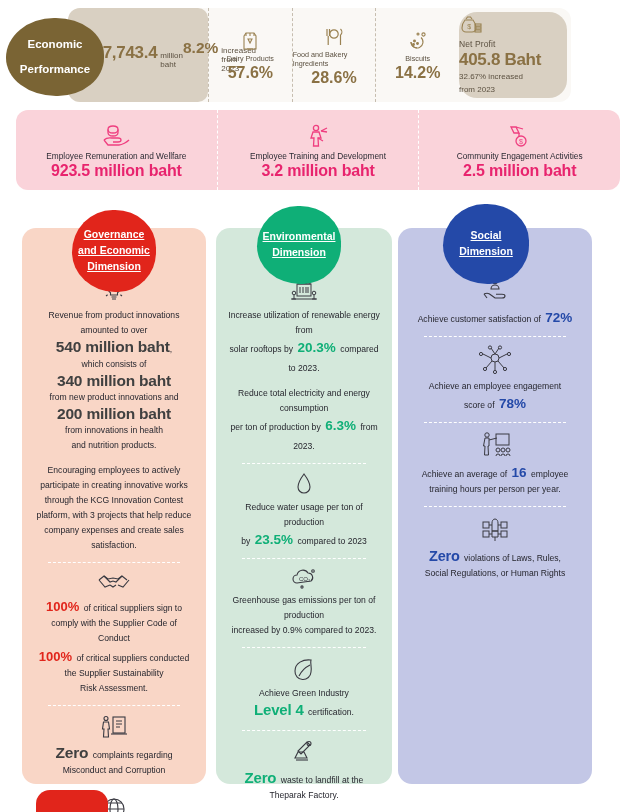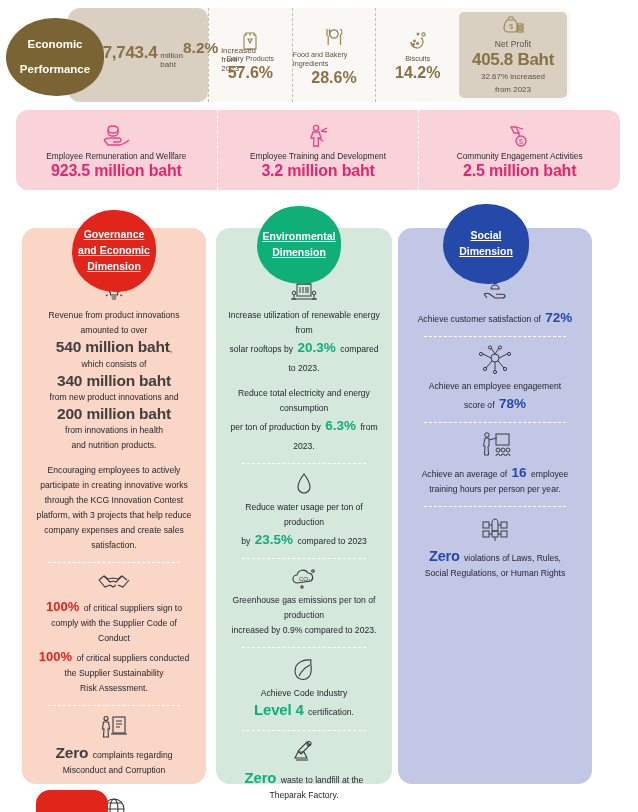--- a/index.html
+++ b/index.html
@@ -31,23 +31,23 @@
     flex: 1;
     display: flex; flex-direction: column;
     align-items: center; justify-content: center;
     border-left: 1px dashed #c6bdaf;
     padding-top: 2px;
   }
   .econ-seg:first-of-type { border-left: none; }
   .econ-netprofit {
     width: 108px;
     background: #d9d0c2;
-    border-radius: 5px;
+    border-radius: 18px;
     display: flex; flex-direction: column;
-    align-items: center; justify-content: center;
+    align-items: flex-start; justify-content: center;
     margin: 4px 4px 4px 0;
   }
   .econ-circle {
     position: absolute; left: 6px; top: 18px;
     width: 98px; height: 78px;
     background: #7a6434;
     border-radius: 50% 50% 48% 52% / 52% 48% 50% 50%;
     display: flex; flex-direction: column;
     align-items: center; justify-content: center;
     color: #ffffff; font-weight: bold; font-size: 11.5px;
@@ -421,21 +421,21 @@
 
       <div class="sep"></div>
 
       <div class="item">
         <div class="icon-wrap">
           <svg width="26" height="26" viewBox="0 0 26 26" fill="none" stroke="#3a3a42" stroke-width="1.1">
             <path d="M20 4C12 3 4 7 4 15a8 8 0 0016 1c1-5-1-9 0-12z"></path>
             <path d="M8 20c3-6 7-9 11-11"></path>
           </svg>
         </div>
-        <div class="body-txt">Achieve Code Industry</div>
+        <div class="body-txt">Achieve Green Industry</div>
         <div>
           <span class="big-grn">Level 4</span>
           <span class="body-txt">certification.</span>
         </div>
       </div>
 
       <div class="sep"></div>
 
       <div class="item">
         <div class="icon-wrap">

